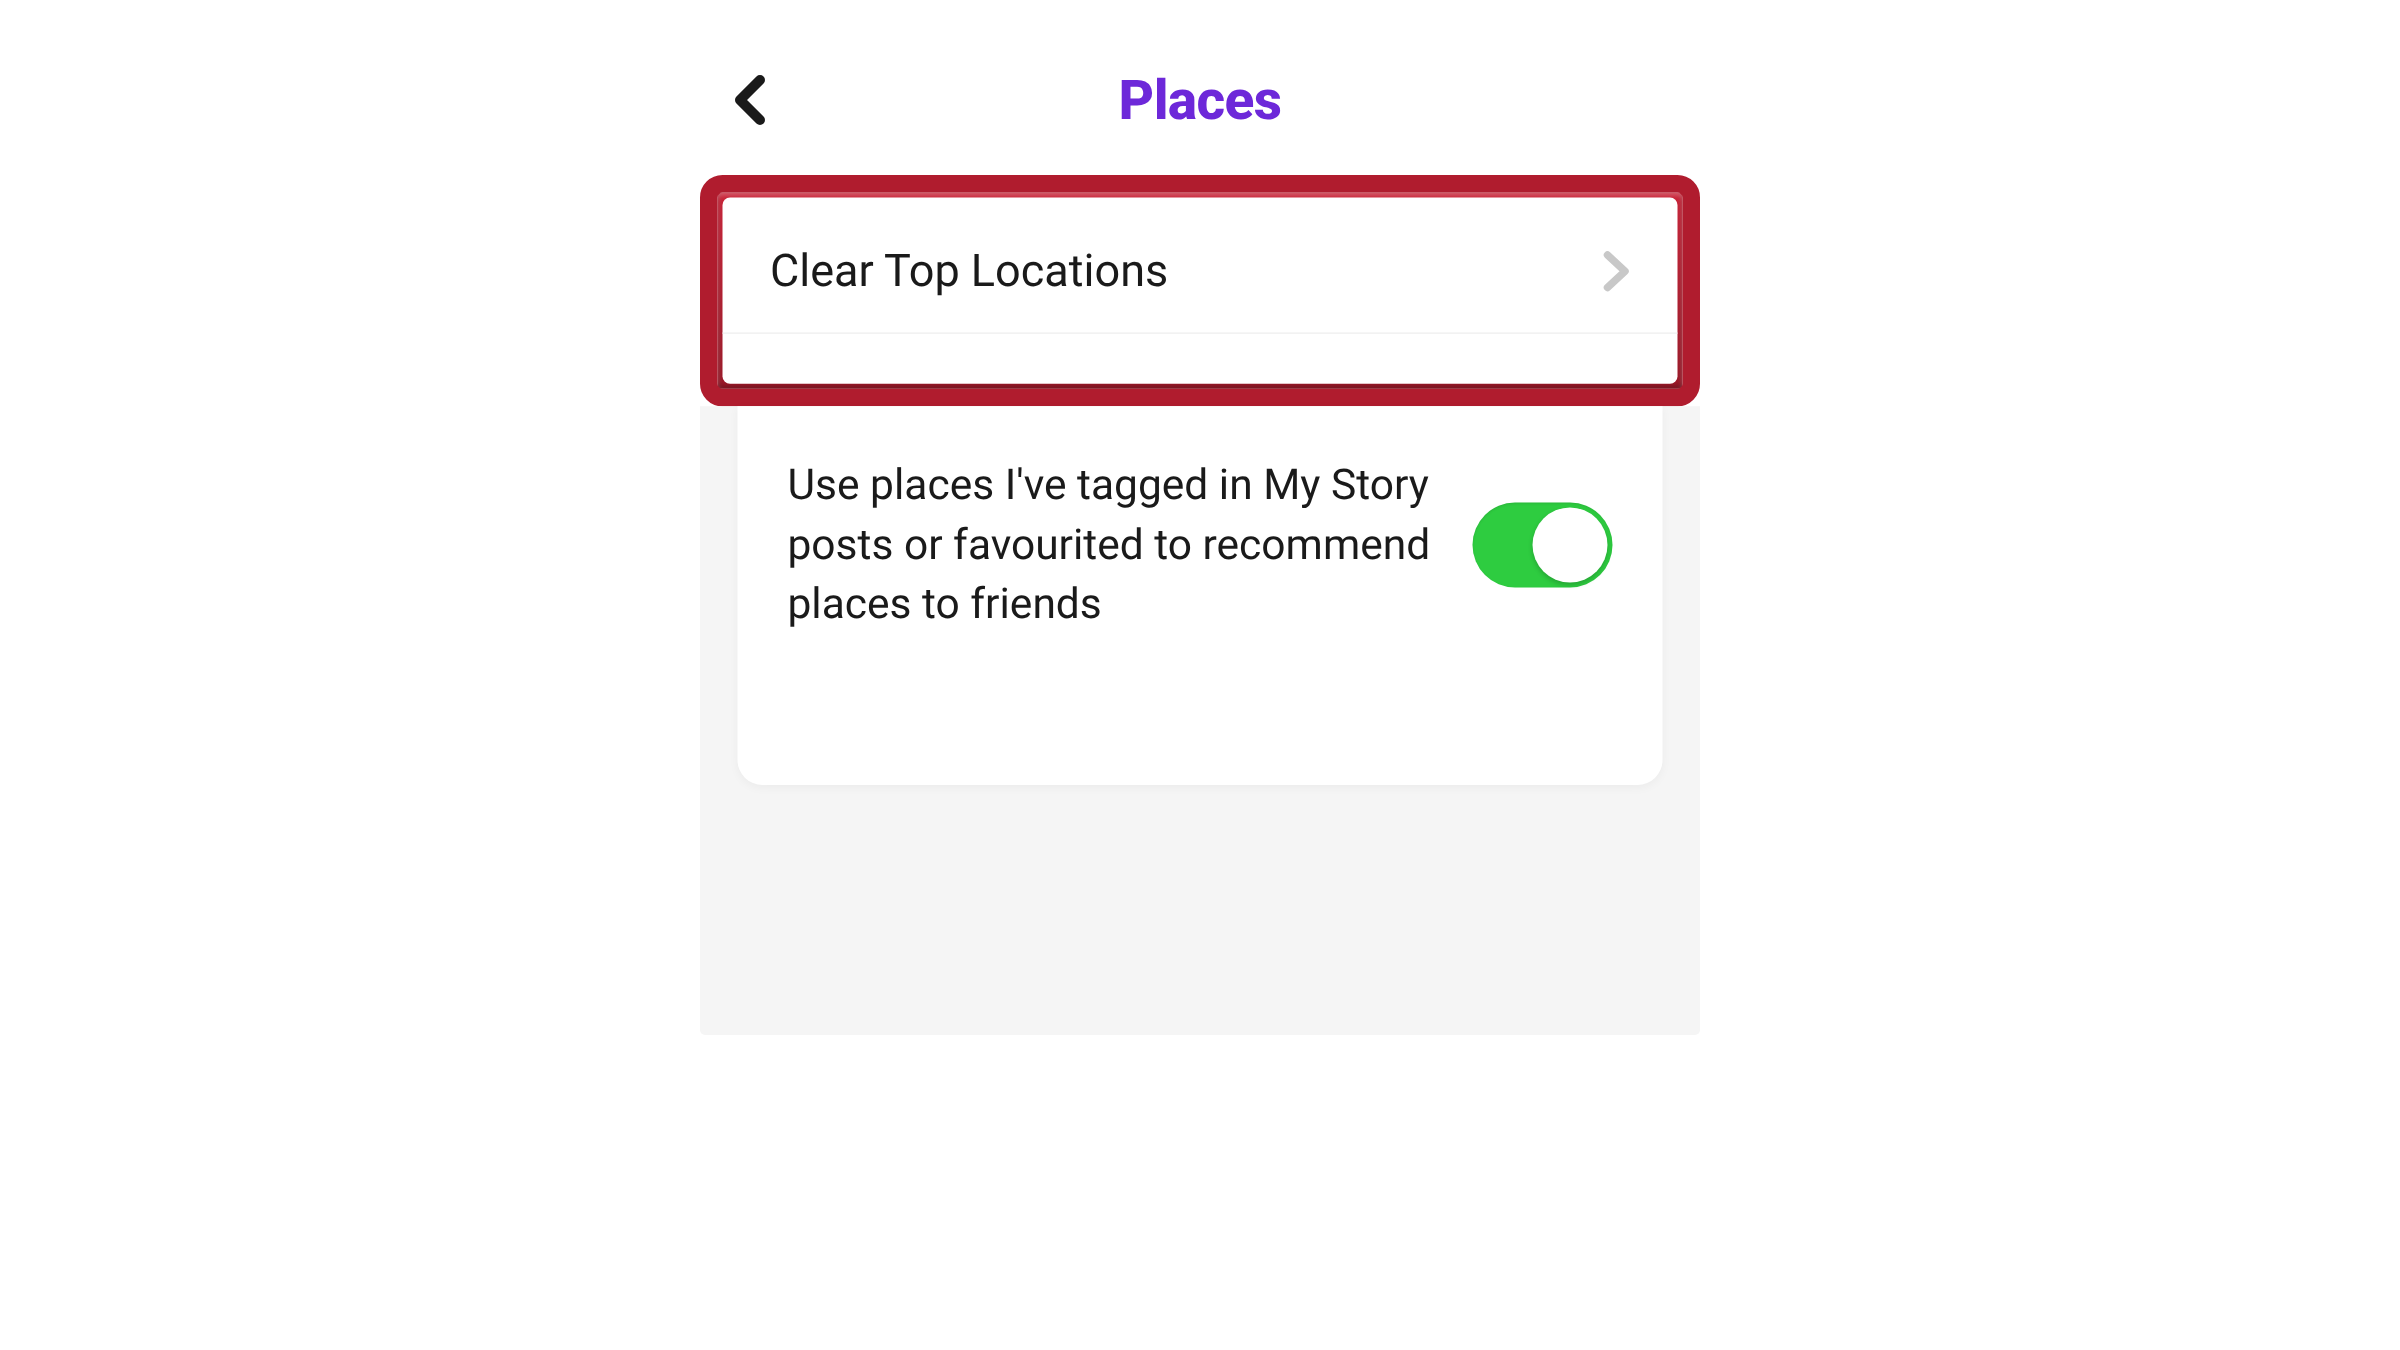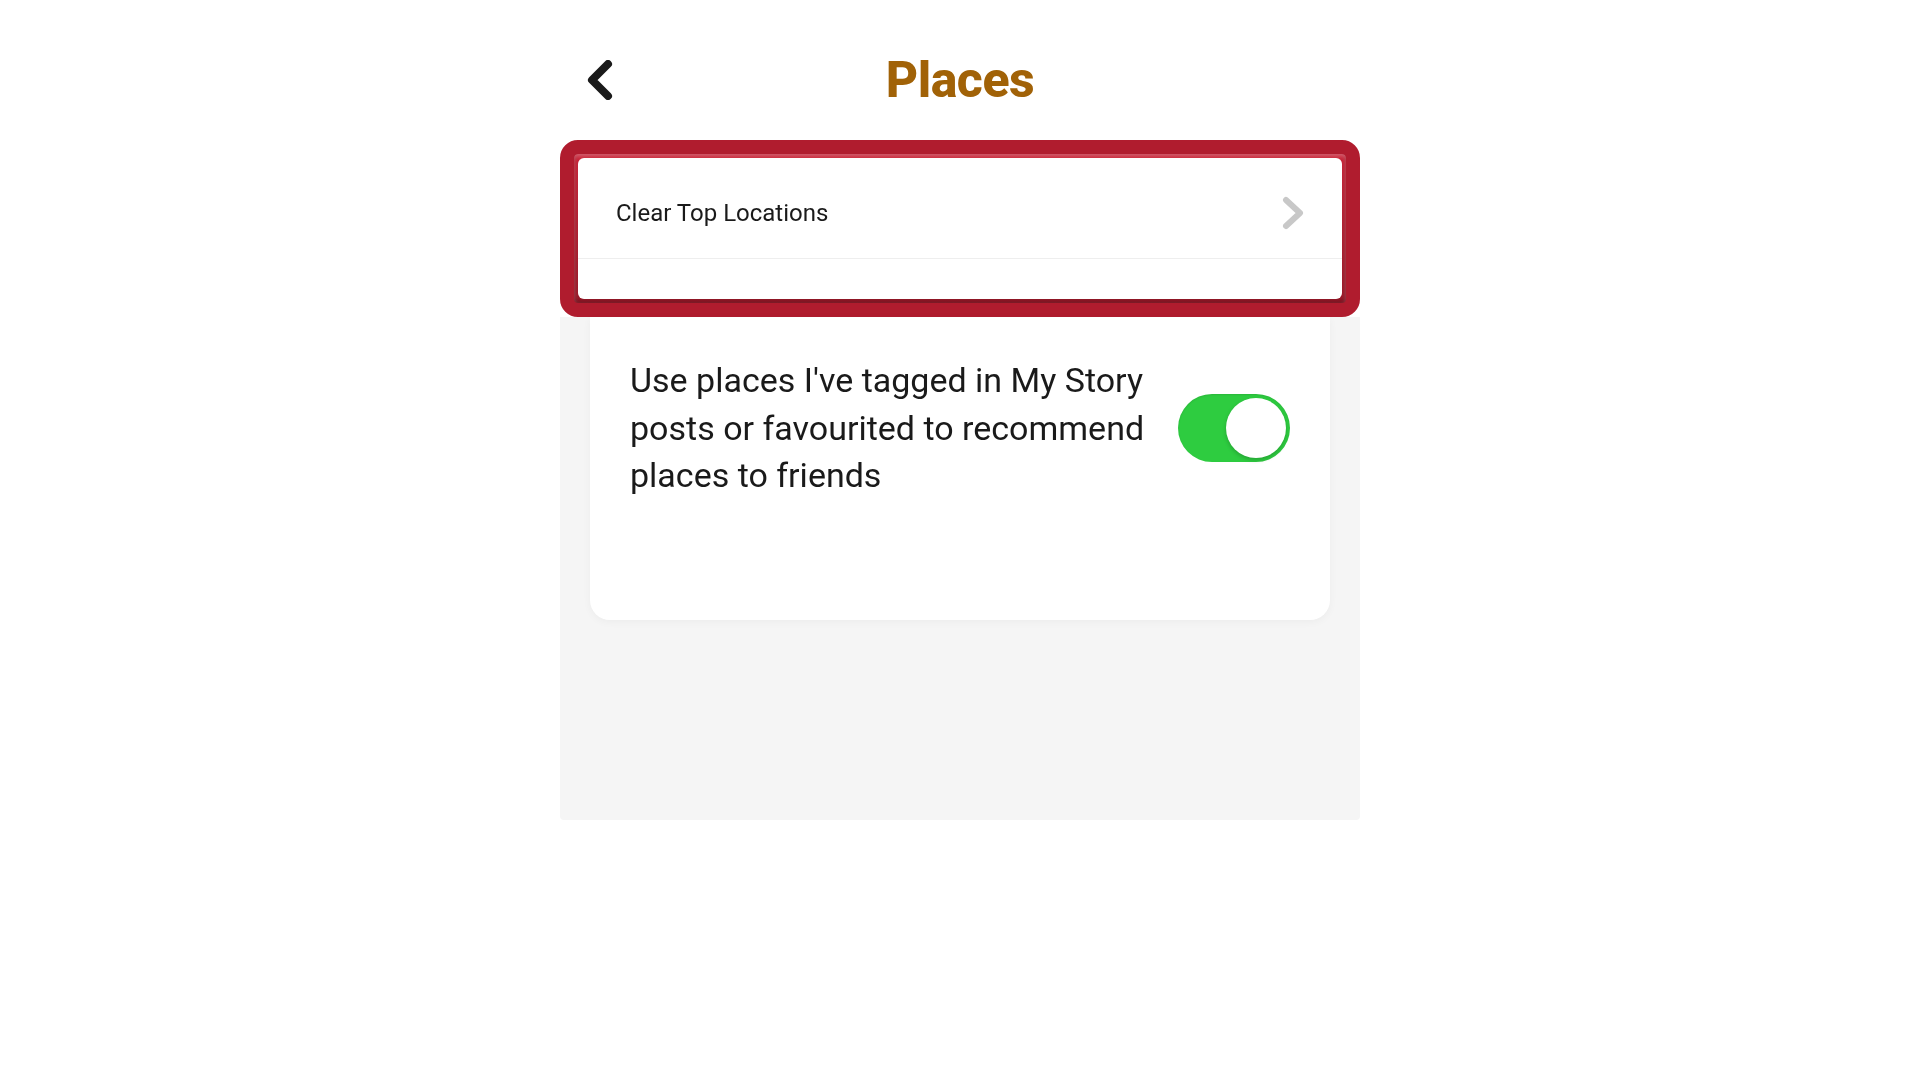--- a/index.html
+++ b/index.html
@@ -35,23 +35,23 @@
       top: 50%;
       transform: translateY(-50%);
       cursor: pointer;
       width: 40px;
       height: 40px;
       display: flex;
       align-items: center;
       justify-content: center;
     }
     .page-title {
-      font-size: 50px;
+      font-size: 44px;
       font-weight: 800;
-      color: #a16207;
+      color: #6d28d9;
       letter-spacing: -0.5px;
     }
     .highlight-box {
       border: 14px solid #b01c2e;
       border-radius: 18px;
       background: linear-gradient(to bottom, #c92438, #9a1828);
       padding: 0;
       margin: 0 10px;
       box-shadow: inset 0 2px 4px rgba(255,255,255,0.3), inset 0 -2px 4px rgba(0,0,0,0.3);
     }
@@ -63,21 +63,21 @@
     }
     .clear-row {
       display: flex;
       align-items: center;
       justify-content: space-between;
       padding: 8px 38px 28px 38px;
       border-bottom: 1px solid #eeeeee;
       cursor: pointer;
     }
     .clear-label {
-      font-size: 24px;
+      font-size: 36px;
       font-weight: 400;
       color: #1a1a1a;
     }
     .chevron-right {
       color: #c8c8c8;
     }
     .card {
       background: #ffffff;
       border-radius: 0 0 20px 20px;
       margin: 0 30px;

